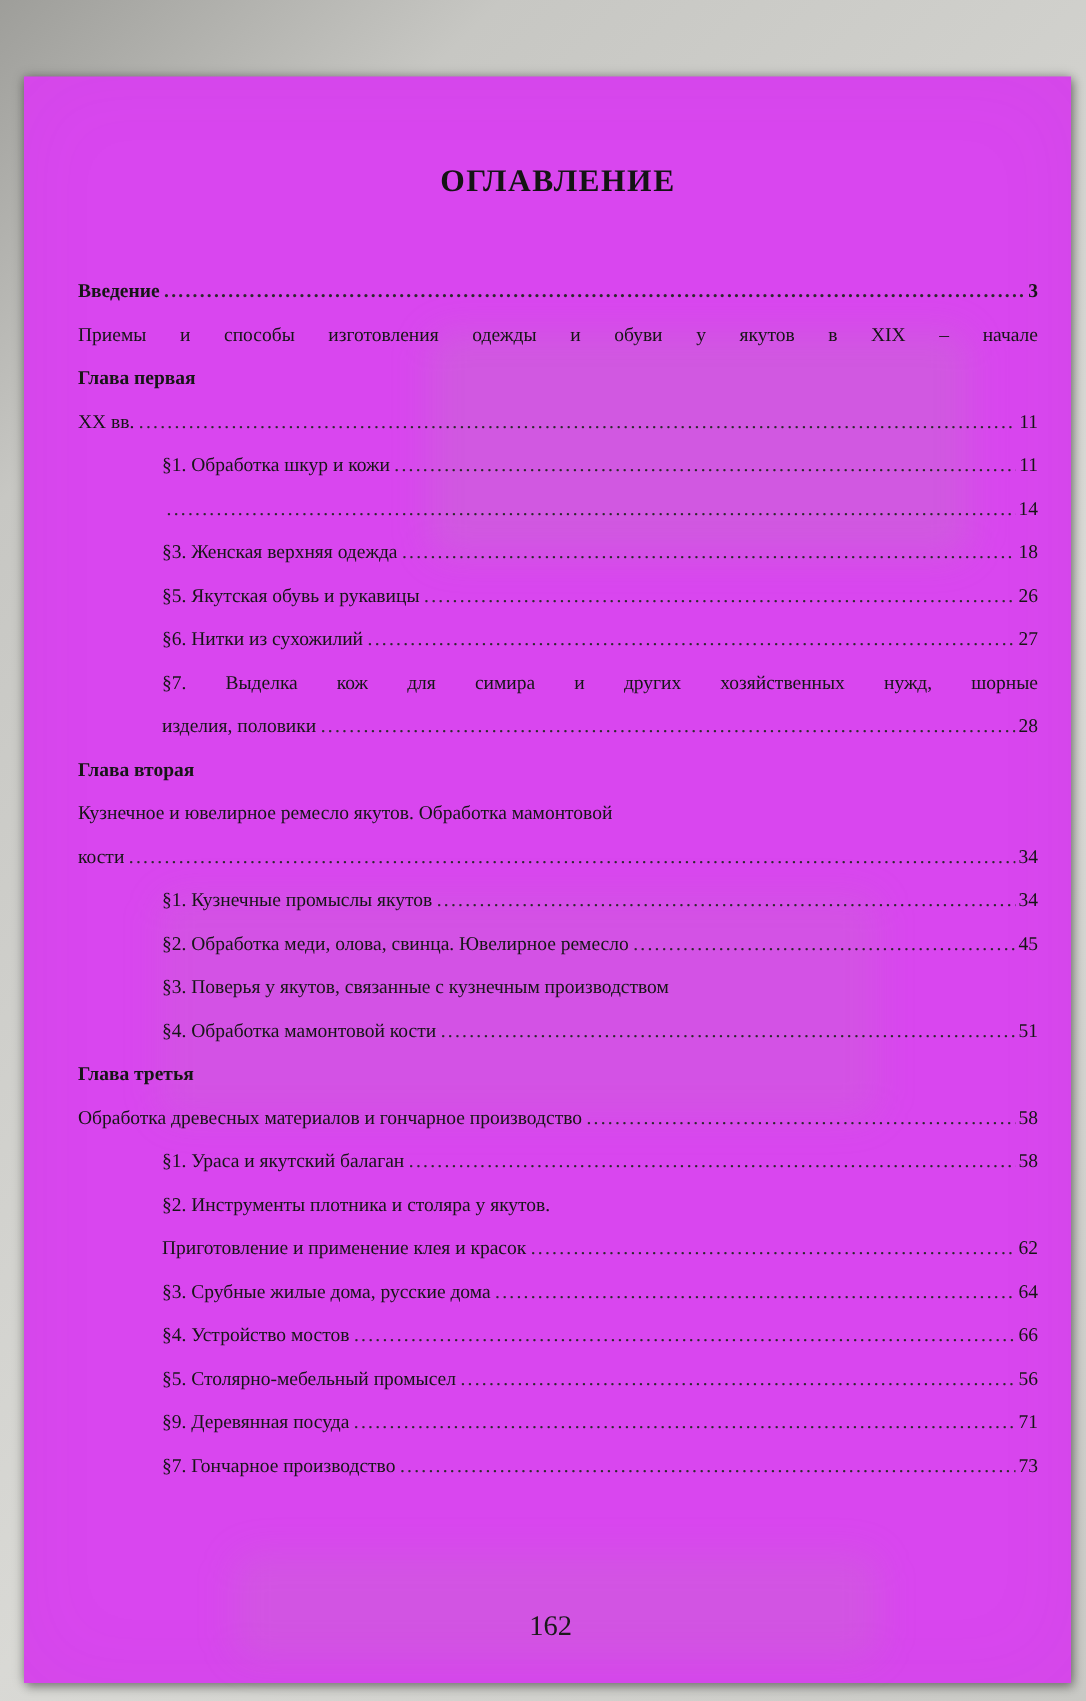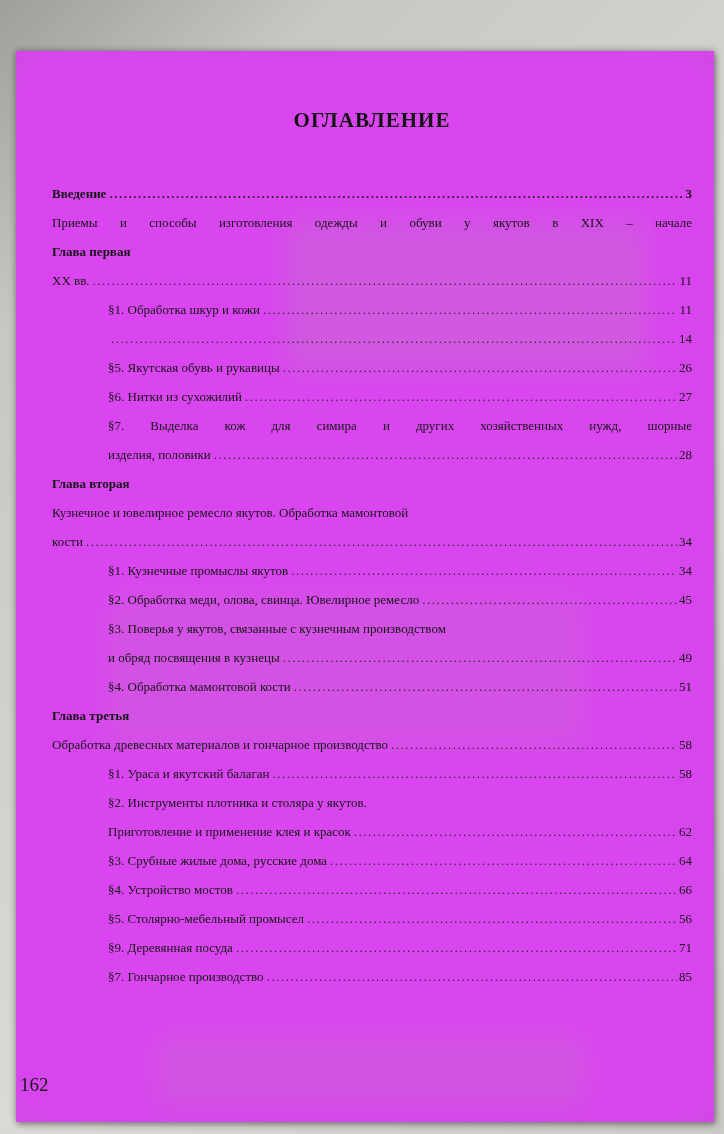--- a/index.html
+++ b/index.html
@@ -59,20 +59,21 @@
     color: #2a2a2a;
   }
   .leader::after {
     content: "..............................................................................................................................................................";
     letter-spacing: 1.5px;
   }
   .toc-page { white-space: nowrap; }
   .page-footer {
     position: absolute;
     left: 4px; right: 0; bottom: 26px;
+    text-align: center;
     font-size: 19px;
     color: #1a1a1a;
   }
   .ghost {
     position: absolute;
     border-radius: 14px;
     filter: blur(12px);
     background: rgba(172,170,160,0.18);
     pointer-events: none;
   }
@@ -109,20 +110,25 @@
         <div class="toc-line indented">
           <span class="toc-text">§1. Обработка шкур и кожи</span>
           <span class="leader"></span>
           <span class="toc-page">11</span>
         </div>
         <div class="toc-line indented">
           <span class="leader"></span>
           <span class="toc-page">14</span>
         </div>
         <div class="toc-line indented">
+          <span class="toc-text">§3. Женская верхняя одежда</span>
+          <span class="leader"></span>
+          <span class="toc-page">18</span>
+        </div>
+        <div class="toc-line indented">
           <span class="toc-text">§5. Якутская обувь и рукавицы</span>
           <span class="leader"></span>
           <span class="toc-page">26</span>
         </div>
         <div class="toc-line indented">
           <span class="toc-text">§6. Нитки из сухожилий</span>
           <span class="leader"></span>
           <span class="toc-page">27</span>
         </div>
         <div class="toc-line indented stretch">
@@ -151,25 +157,20 @@
         </div>
         <div class="toc-line indented">
           <span class="toc-text">§2. Обработка меди, олова, свинца. Ювелирное ремесло</span>
           <span class="leader"></span>
           <span class="toc-page">45</span>
         </div>
         <div class="toc-line indented">
           <span class="toc-text">§3. Поверья у якутов, связанные с кузнечным производством</span>
         </div>
         <div class="toc-line indented">
-          <span class="toc-text">и обряд посвящения в кузнецы</span>
-          <span class="leader"></span>
-          <span class="toc-page">49</span>
-        </div>
-        <div class="toc-line indented">
           <span class="toc-text">§4. Обработка мамонтовой кости</span>
           <span class="leader"></span>
           <span class="toc-page">51</span>
         </div>
         <div class="toc-line bold">
           <span class="toc-text">Глава третья</span>
         </div>
         <div class="toc-line">
           <span class="toc-text">Обработка древесных материалов и гончарное производство</span>
           <span class="leader"></span>
@@ -204,18 +205,18 @@
           <span class="toc-page">56</span>
         </div>
         <div class="toc-line indented">
           <span class="toc-text">§9. Деревянная посуда</span>
           <span class="leader"></span>
           <span class="toc-page">71</span>
         </div>
         <div class="toc-line indented">
           <span class="toc-text">§7. Гончарное производство</span>
           <span class="leader"></span>
-          <span class="toc-page">85</span>
+          <span class="toc-page">73</span>
         </div>
       </div>
   </div>
   <div class="page-footer">162</div>
 </div>
 
 </body></html>

